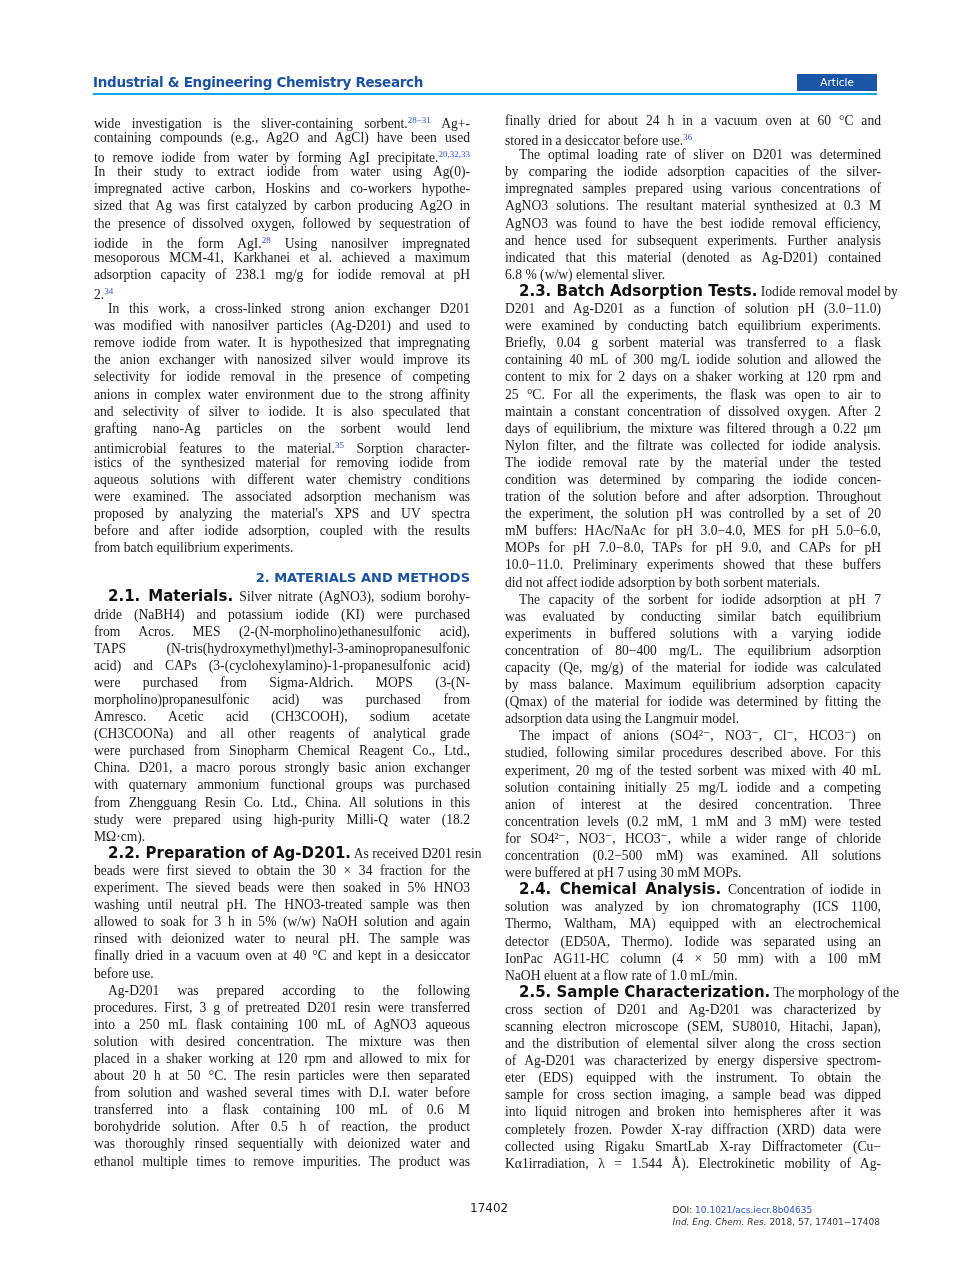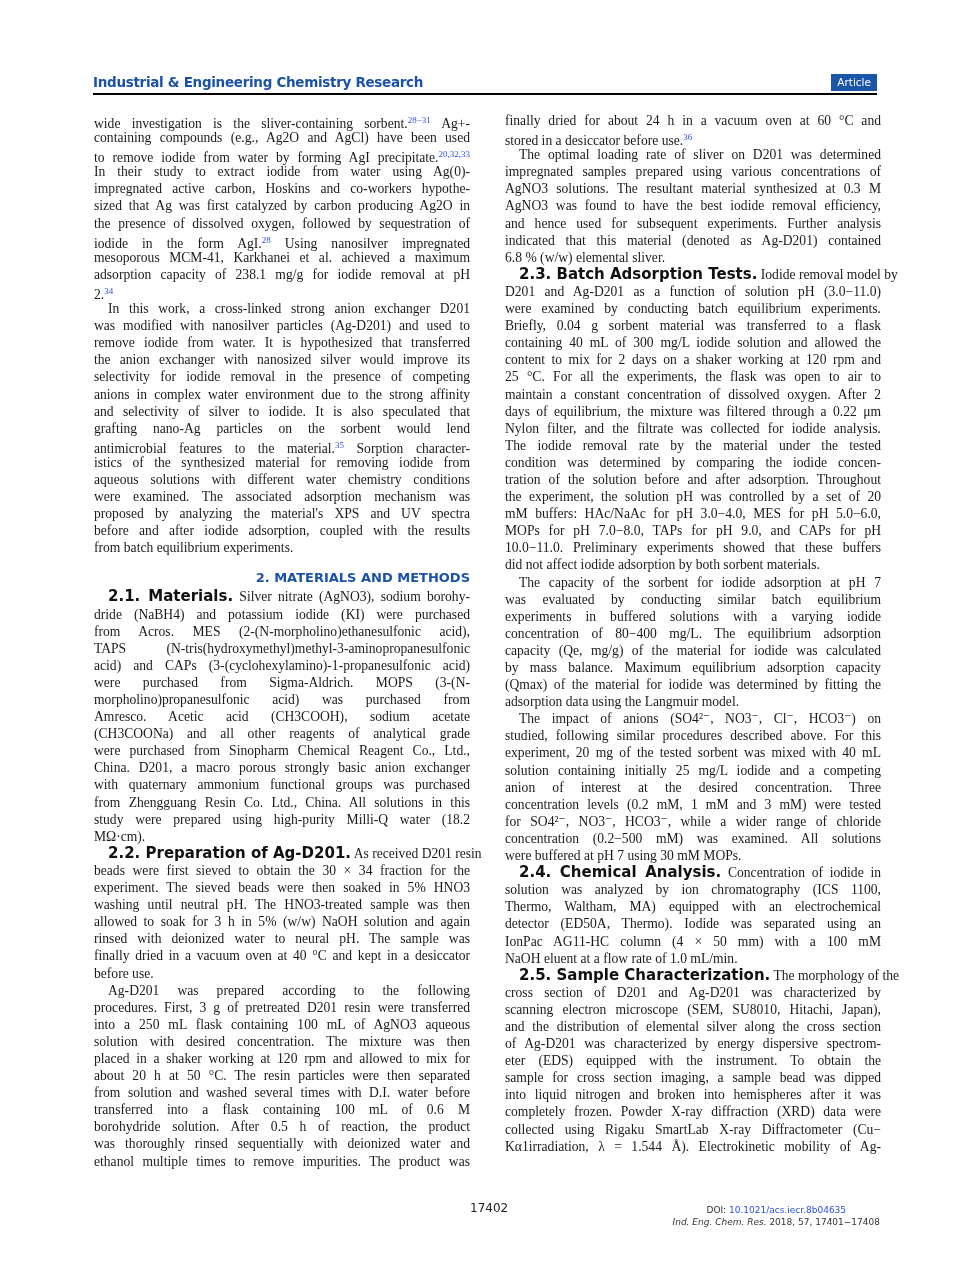--- a/index.html
+++ b/index.html
@@ -1,27 +1,27 @@
 <!DOCTYPE html>
 <html><head>
 <meta charset="utf-8">
 <style>
   html, body { margin: 0; padding: 0; background: #ffffff; }
   body { width: 972px; height: 1273px; position: relative; overflow: hidden; }
   .page { position: absolute; left: 0; top: 0; width: 972px; height: 1273px; }
   .header {
     position: absolute; left: 93px; top: 73px; width: 784px; height: 20px;
-    border-bottom: 2px solid #000000;
+    border-bottom: 2px solid #0ea5e9;
   }
   .journal-title {
     position: absolute; left: 0; top: 0; font-family: "DejaVu Sans", sans-serif;
     font-size: 13.5px; font-weight: bold; color: #1a53a6; letter-spacing: -0.3px; line-height: 18px;
   }
   .article-badge {
-    position: absolute; right: 0; top: 1px; height: 17px; padding: 0 6px;
+    position: absolute; right: 0; top: 1px; height: 17px; padding: 0 23px;
     background: #1a55a8; color: #fff; font-family: "DejaVu Sans", sans-serif; font-size: 10.5px; line-height: 17px;
   }
   .col { position: absolute; top: 112px; width: 376px;
     font-family: "Liberation Serif", "DejaVu Serif", serif; font-size: 13.6px; color: #1a1a1a; }
   .col-left { left: 94px; }
   .col-right { left: 505px; }
   .line {
     height: 17.1px; line-height: 17.1px; white-space: nowrap; text-align: justify; text-align-last: justify;
     overflow: visible;
   }
@@ -31,21 +31,21 @@
   .sec-head {
     font-family: "DejaVu Sans", sans-serif; font-size: 13px; font-weight: bold; color: #1a53a6;
     height: 20px; line-height: 20px; margin-top: 12px; margin-bottom: 0; text-align: right;
   }
   .sub-head { font-family: "DejaVu Sans", sans-serif; font-weight: bold; font-size: 15px; color: #111; }
   .footer-page {
     position: absolute; left: 470px; top: 1201px; font-family: "DejaVu Sans", sans-serif;
     font-weight: normal; font-size: 12px; color: #222;
   }
   .footer-right {
-    position: absolute; right: 92px; top: 1204px; text-align: center;
+    position: absolute; right: 92px; top: 1204px; text-align: left;
     font-family: "DejaVu Sans", sans-serif; font-size: 9px; color: #333; line-height: 12px;
   }
   .doi-link { color: #2b4fe0; }
   .cite-italic { font-style: italic; }
 </style>
 </head>
 <body>
 
 <div class="page">
 
@@ -65,21 +65,21 @@
       <div class="line">the presence of dissolved oxygen, followed by sequestration of</div>
       <div class="line"><span>iodide in the form AgI.</span><sup class="sup">28</sup><span> Using nanosilver impregnated</span></div>
       <div class="line">mesoporous MCM-41, Karkhanei et al. achieved a maximum</div>
       <div class="line">adsorption capacity of 238.1 mg/g for iodide removal at pH</div>
       <div class="line last"><span>2.</span><sup class="sup">34</sup></div>
     </div>
 
     <div>
       <div class="line indent">In this work, a cross-linked strong anion exchanger D201</div>
       <div class="line">was modified with nanosilver particles (Ag-D201) and used to</div>
-      <div class="line">remove iodide from water. It is hypothesized that transferred</div>
+      <div class="line">remove iodide from water. It is hypothesized that impregnating</div>
       <div class="line">the anion exchanger with nanosized silver would improve its</div>
       <div class="line">selectivity for iodide removal in the presence of competing</div>
       <div class="line">anions in complex water environment due to the strong affinity</div>
       <div class="line">and selectivity of silver to iodide. It is also speculated that</div>
       <div class="line">grafting nano-Ag particles on the sorbent would lend</div>
       <div class="line"><span>antimicrobial features to the material.</span><sup class="sup">35</sup><span> Sorption character-</span></div>
       <div class="line">istics of the synthesized material for removing iodide from</div>
       <div class="line">aqueous solutions with different water chemistry conditions</div>
       <div class="line">were examined. The associated adsorption mechanism was</div>
       <div class="line">proposed by analyzing the material's XPS and UV spectra</div>
@@ -134,20 +134,21 @@
   </div>
 
   <div class="col col-right">
     <div>
       <div class="line">finally dried for about 24 h in a vacuum oven at 60 °C and</div>
       <div class="line last"><span>stored in a desiccator before use.</span><sup class="sup">36</sup></div>
     </div>
 
     <div>
       <div class="line indent">The optimal loading rate of sliver on D201 was determined</div>
+      <div class="line">by comparing the iodide adsorption capacities of the silver-</div>
       <div class="line">impregnated samples prepared using various concentrations of</div>
       <div class="line">AgNO3 solutions. The resultant material synthesized at 0.3 M</div>
       <div class="line">AgNO3 was found to have the best iodide removal efficiency,</div>
       <div class="line">and hence used for subsequent experiments. Further analysis</div>
       <div class="line">indicated that this material (denoted as Ag-D201) contained</div>
       <div class="line last">6.8 % (w/w) elemental sliver.</div>
     </div>
 
     <div>
       <div class="line indent"><span class="sub-head">2.3. Batch Adsorption Tests.</span><span> Iodide removal model by</span></div>

